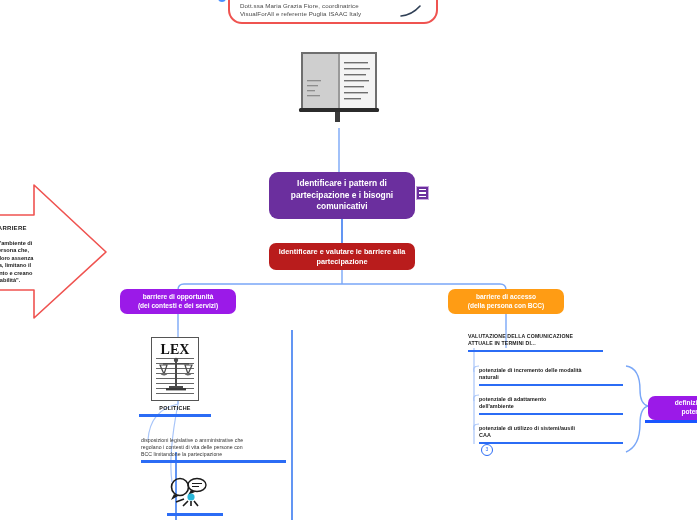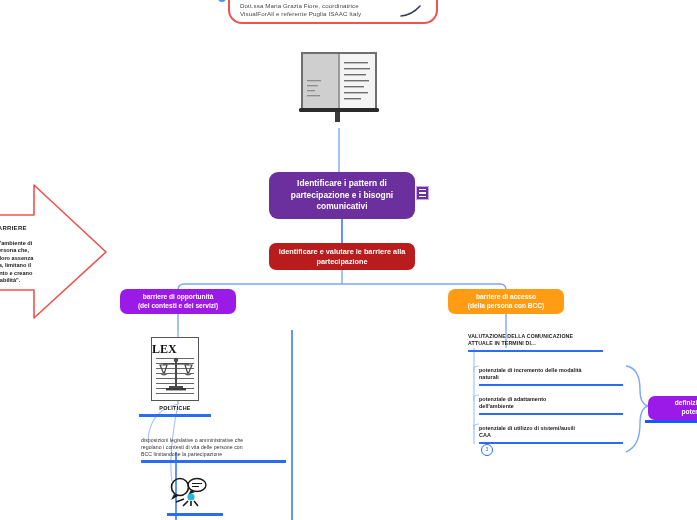--- a/index.html
+++ b/index.html
@@ -108,22 +108,22 @@
     font-size:5px;line-height:8px;text-align:center;background:#fff;
   }
 
   
   .lex-wrap{position:absolute;left:151px;top:337px;width:48px;}
   .lex-card{
     width:48px;height:64px;background:#ffffff;border:1px solid #555;
     position:relative;box-sizing:border-box;
   }
   .lex-title{
-    position:absolute;top:4px;left:0;right:0;text-align:left;
-    font-family:"Liberation Serif", serif;font-weight:bold;font-size:12px;color:#111;
+    position:absolute;top:4px;left:0;right:0;text-align:center;
+    font-family:"Liberation Serif", serif;font-weight:bold;font-size:14px;color:#111;
   }
   .lex-lines{position:absolute;top:20px;left:4px;right:4px;}
   .lex-lines i{display:block;height:1px;background:#666;margin-bottom:4px;}
   .politiche{
     margin-top:4px;text-align:center;font-size:5.4px;font-weight:bold;
     color:#111;letter-spacing:.3px;
   }
   .politiche-ul{height:3px;background:#2b6cf5;margin-top:3px;width:72px;margin-left:-12px;}
 
   

